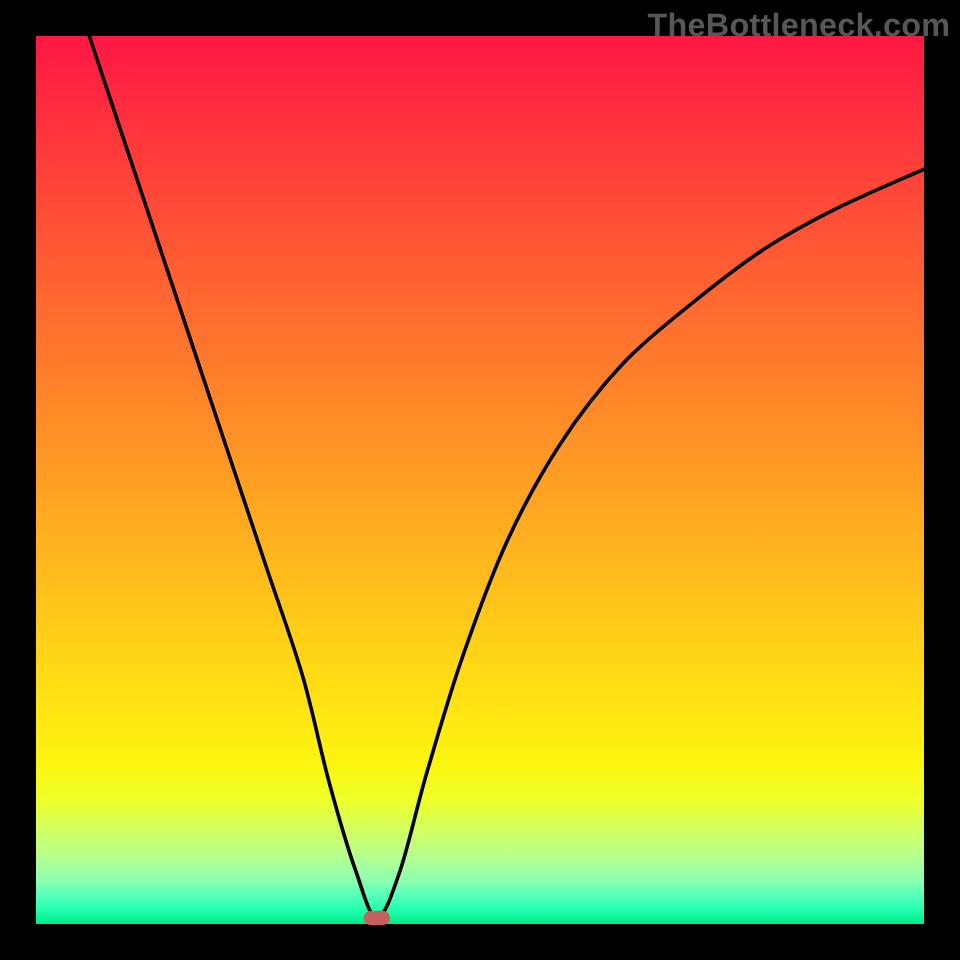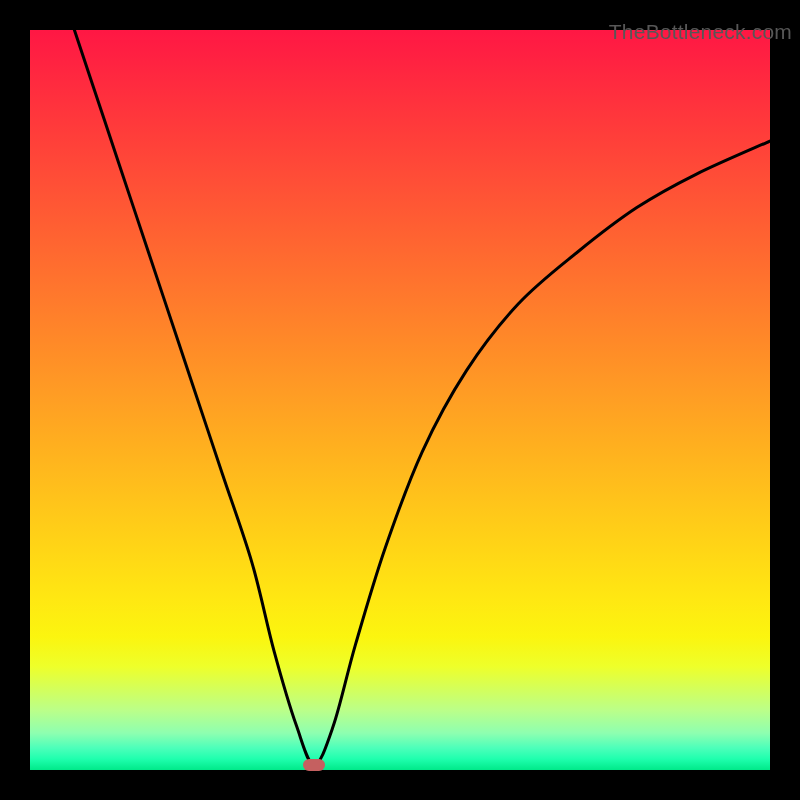--- a/index.html
+++ b/index.html
@@ -40,25 +40,25 @@
       #d4ff5a 89%,
       #baff8a 92%,
       #8effb0 95%,
       #4dffba 97%,
       #1fffae 98.5%,
       #00e989 100%
     );
   }
   .watermark {
     position: absolute;
-    top: 20px;
+    top: 6px;
     right: 8px;
     color: #575757;
-    font-size: 21px;
-    font-weight: 400;
+    font-size: 27px;
+    font-weight: 700;
     letter-spacing: 0.2px;
     z-index: 10;
   }
   svg.curve {
     position: absolute;
     left: 0;
     top: 0;
     width: 740px;
     height: 740px;
   }

